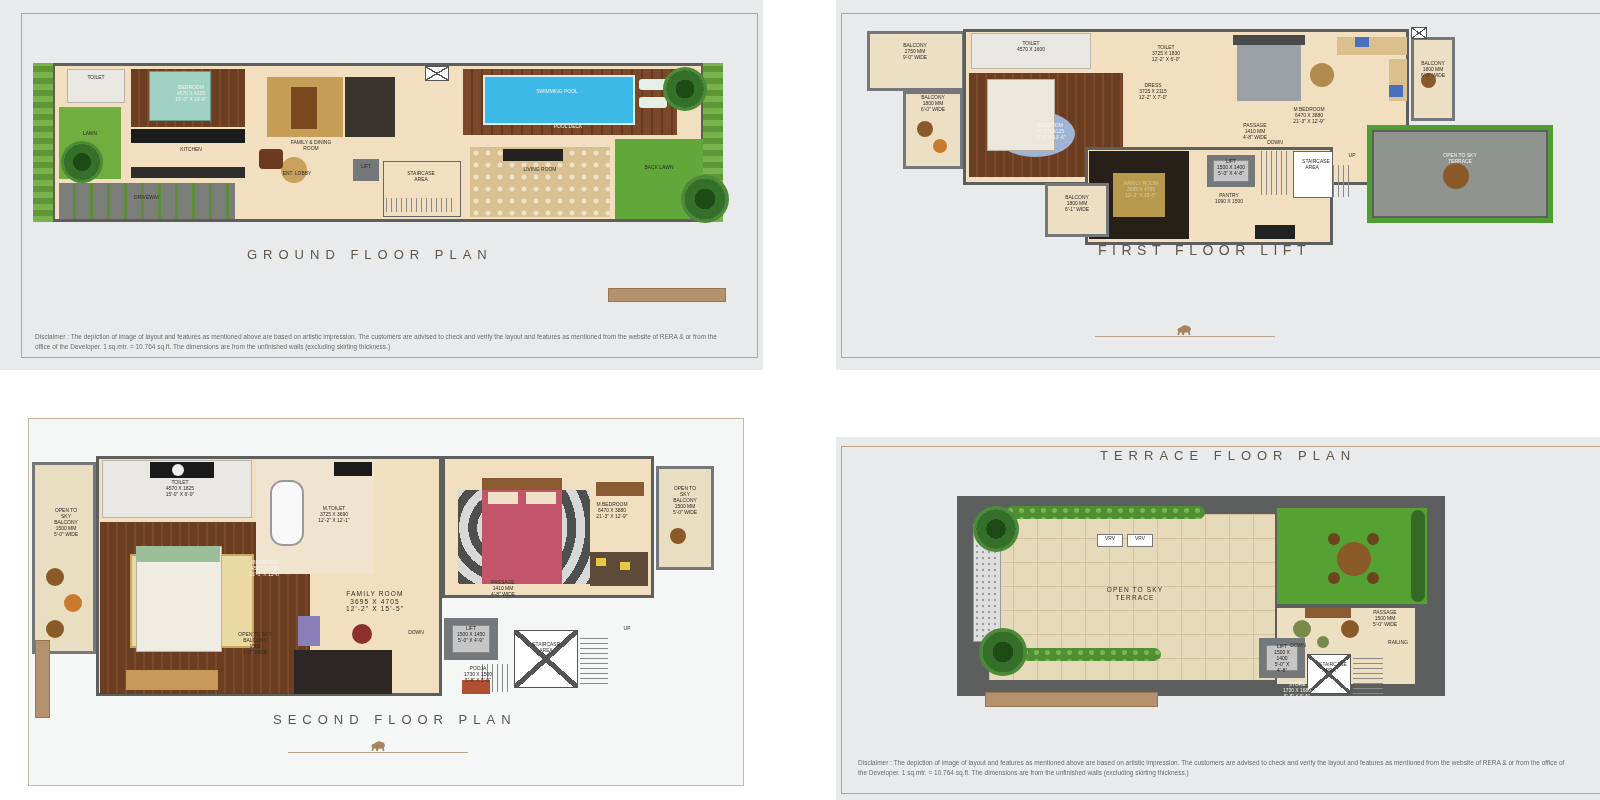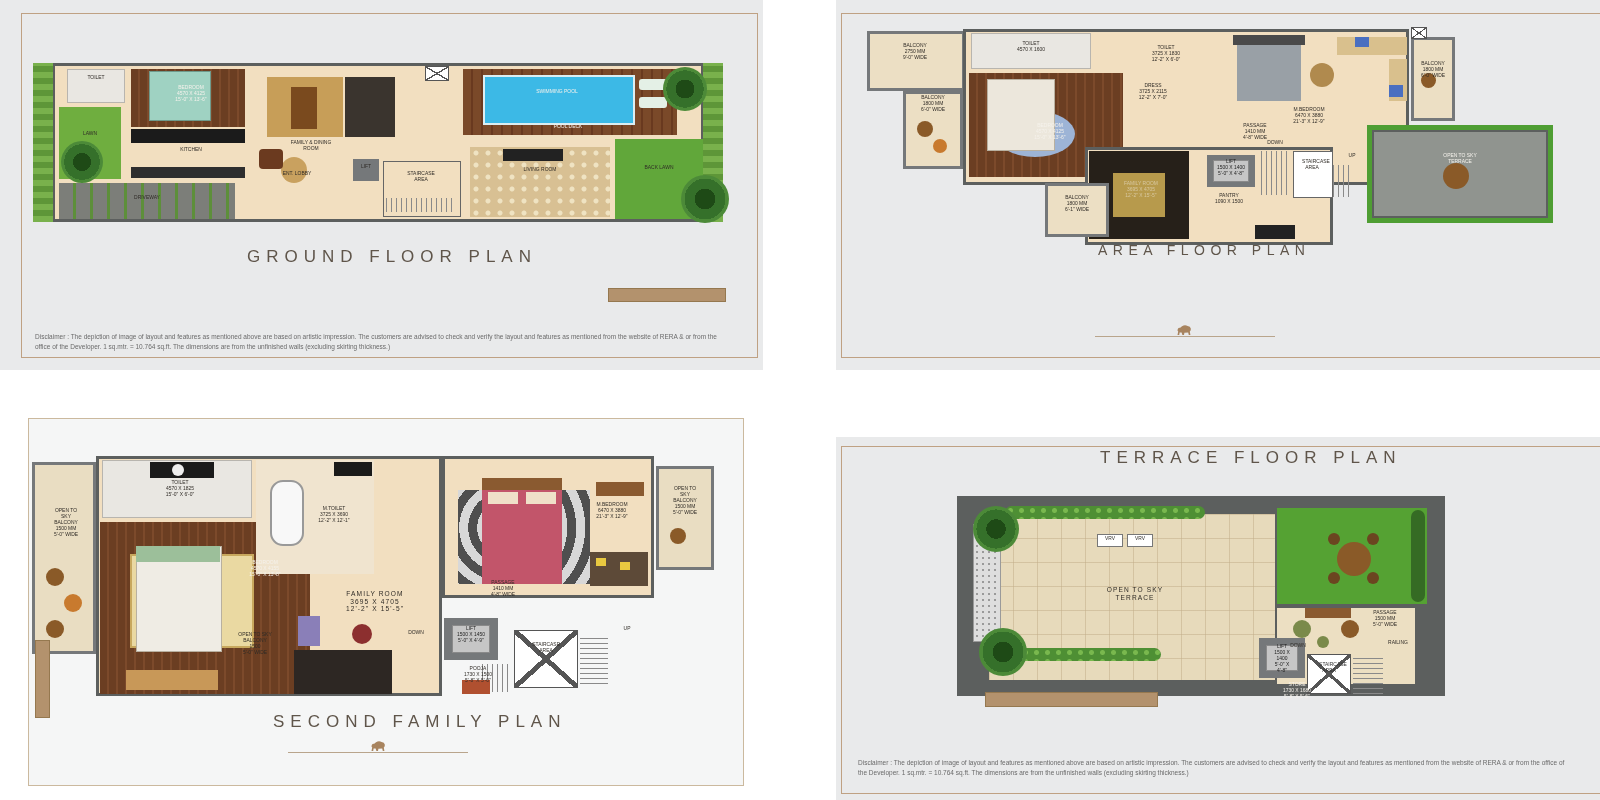--- a/index.html
+++ b/index.html
@@ -1,21 +1,21 @@
 <!DOCTYPE html>
 <html><head>
 <meta charset="utf-8">
 <style>
   html,body{margin:0;padding:0}
   body{width:1600px;height:800px;position:relative;overflow:hidden;background:#ffffff;
        font-family:"Liberation Sans",sans-serif}
   .abs{position:absolute}
   .qbg{position:absolute;background:#e9eaeb}
   .pframe{position:absolute;border:1px solid #bfa183}
-  .ptitle{position:absolute;font-size:17px;letter-spacing:6px;color:#5f554a;white-space:nowrap}
+  .ptitle{position:absolute;font-size:13px;letter-spacing:6px;color:#5f554a;white-space:nowrap}
   .bar{position:absolute;background:#b3926d;border:1px solid #95784f;box-sizing:border-box}
   .disc{position:absolute;font-size:6.5px;line-height:1.6;color:#6a6a6a}
   .hline{position:absolute;height:1px;background:#b9a58c}
   .lbl{position:absolute;font-size:9px;line-height:1.18;color:#2f2b26;text-align:center;
        white-space:pre-line;transform:scale(.55);transform-origin:50% 0}
   .big{font-size:12px;letter-spacing:2px}
   .lt{color:#f5f2ec}
   .w{background:#5c5f5e;position:absolute}
   .fl{background:#f2dfc0;position:absolute}
   .tile{background:#e9e7e2;position:absolute;border:1px solid #b8b5af;box-sizing:border-box}
@@ -180,21 +180,21 @@
   <div class="lbl" style="left:439px;top:134px;width:36px">STAIRCASE
 AREA</div>
   <div class="lbl" style="left:342px;top:168px;width:64px">PANTRY
 1090 X 1500</div>
   <div class="lbl lt" style="left:545px;top:128px;width:120px">OPEN TO SKY
 TERRACE</div>
   <div class="lbl" style="left:400px;top:115px;width:40px">DOWN</div>
   <div class="lbl" style="left:482px;top:128px;width:30px">UP</div>
 </div>
 
-<div class="ptitle" style="left:1098px;top:242px;font-size:14px;letter-spacing:5.5px">AREA  FLOOR  PLAN</div>
+<div class="ptitle" style="left:1098px;top:242px;font-size:14px;letter-spacing:5.5px">FIRST  FLOOR  LIFT</div>
 <div class="lion" style="left:1176px;top:322px">
   <svg width="16" height="12" viewBox="0 0 16 12">
       <path d="M1.5 11 L2.2 7.5 Q1 6.5 1.8 5 Q2.5 3.5 4.2 3.8 L6 2.2 Q9 0.4 11.6 2 Q14.4 2.2 14.8 4.6 Q15.2 6.8 13.8 7.6 L14.4 11 L12.8 11 L12.2 8.6 L8.4 8.8 L8 11 L6.4 11 L5.6 8.6 L3.6 8.4 L3.2 11 Z" fill="#a8845f"></path>
     </svg>
 </div>
 <div class="hline" style="left:1095px;top:336px;width:180px"></div>
 
 <div class="abs" style="left:30px;top:448px;width:715px;height:252px">
   <div class="bal" style="left:2px;top:14px;width:64px;height:192px;background:#e9ddc2"></div>
   <div class="circ" style="left:16px;top:120px;width:18px;height:18px;background:#8a5a28"></div>
@@ -270,21 +270,21 @@
 1730 X 1500
 5'-8" X 5'-0"</div>
   <div class="lbl" style="left:366px;top:182px;width:40px">DOWN</div>
   <div class="lbl" style="left:582px;top:178px;width:30px">UP</div>
   <div class="lbl" style="left:194px;top:184px;width:62px">OPEN TO SKY
 BALCONY
 1500
 5'-0" WIDE</div>
 </div>
 
-<div class="ptitle" style="left:273px;top:712px">SECOND  FAMILY  PLAN</div>
+<div class="ptitle" style="left:273px;top:712px">SECOND  FLOOR  PLAN</div>
 <div class="lion" style="left:370px;top:738px">
   <svg width="16" height="12" viewBox="0 0 16 12">
       <path d="M1.5 11 L2.2 7.5 Q1 6.5 1.8 5 Q2.5 3.5 4.2 3.8 L6 2.2 Q9 0.4 11.6 2 Q14.4 2.2 14.8 4.6 Q15.2 6.8 13.8 7.6 L14.4 11 L12.8 11 L12.2 8.6 L8.4 8.8 L8 11 L6.4 11 L5.6 8.6 L3.6 8.4 L3.2 11 Z" fill="#a8845f"></path>
     </svg>
 </div>
 <div class="hline" style="left:288px;top:752px;width:180px"></div>
 
 <div class="ptitle" style="left:1100px;top:448px">TERRACE  FLOOR  PLAN</div>
 <div class="abs" style="left:945px;top:490px;width:505px;height:218px">
   <div class="w" style="left:12px;top:6px;width:488px;height:200px"></div>

